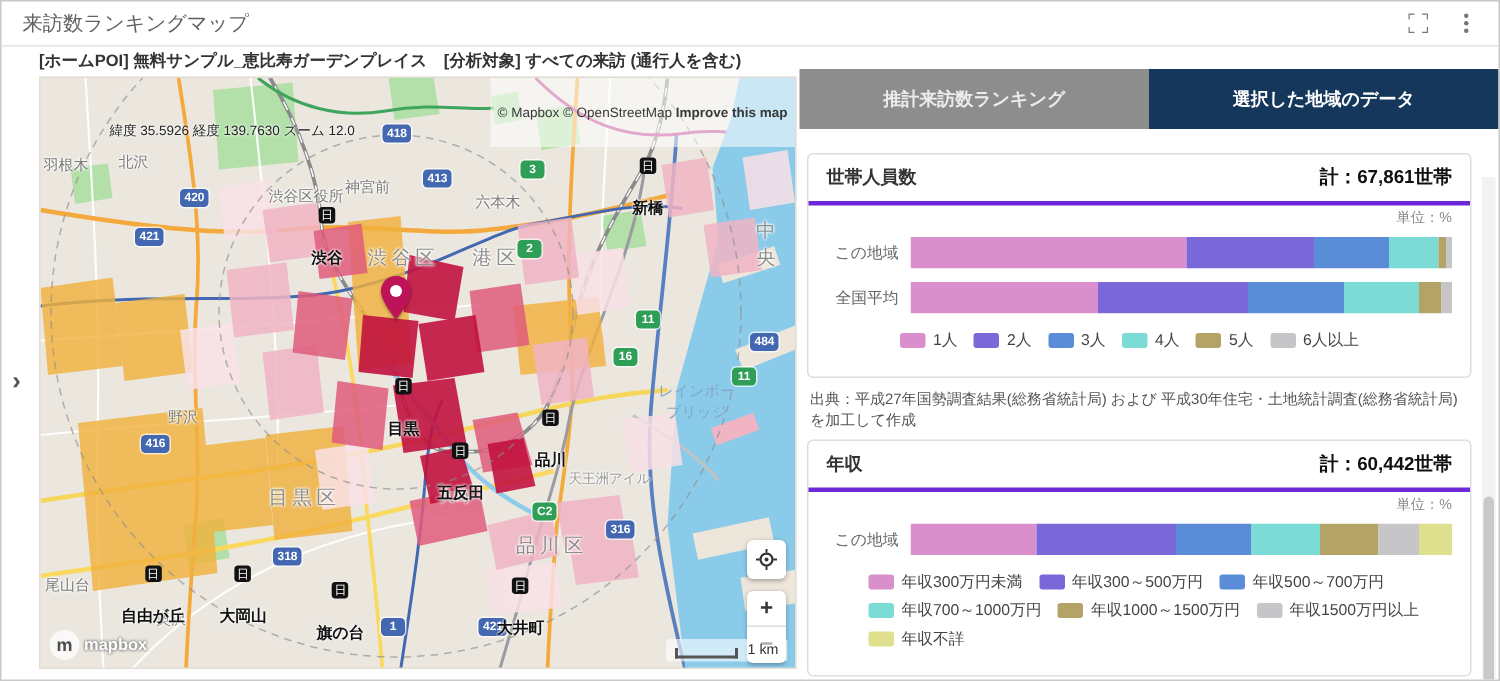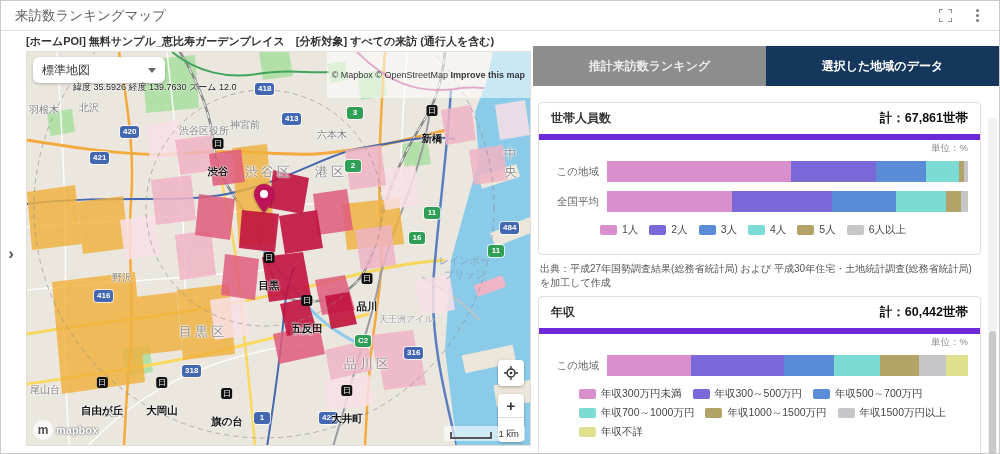--- a/index.html
+++ b/index.html
@@ -66,21 +66,21 @@
 
   
   .rightcol { position:absolute; left:532px; top:15px; width:466px; height:405px; }
   .tabs { display:flex; height:40px;border-radius:14px; }
   .tab { flex:1; display:flex; align-items:center; justify-content:center; font-size:12px; font-weight:bold; cursor:pointer; }
   .tab.inactive { background:#8d8d8d; color:#ececec; }
   .tab.active { background:#16375c; color:#fff; }
   .panel-body { position:relative; height:373px; padding:16px 18px 0 5px; }
 
   .card { border:1px solid #ddd; border-radius:4px; background:#fff; }
-  .card-head { display:flex; align-items:flex-end; justify-content:space-between; padding:7px 12px; border-bottom:6px solid #6d28d9; }
+  .card-head { display:flex; align-items:flex-end; justify-content:space-between; padding:7px 12px; border-bottom:3px solid #6d28d9; }
   .card-title { font-size:12px; font-weight:bold; color:#333; }
   .card-total { font-size:12.5px; font-weight:bold; color:#111; }
   .card-bodyc { padding:2px 12px 6px 10px; }
   .unit { text-align:right; font-size:9.5px; color:#888; height:14px; }
   .crow { display:flex; align-items:center; margin:5px 0 9px; }
   .crow .rlabel { width:50px; text-align:right; margin-right:8px; font-size:10.5px; color:#666; white-space:nowrap; }
   .bar { flex:1; height:21px; display:flex; overflow:hidden; }
   .bar .seg { height:100%; }
   .clegend { display:flex; flex-wrap:wrap; padding:2px 0 6px 0; }
   .clegend.center { justify-content:center; }
@@ -231,24 +231,20 @@
             <circle cx="237" cy="156" r="118"></circle>
             <circle cx="237" cy="156" r="230"></circle>
           </g>
         </svg>
 
         <div class="attrib">
           <span>© Mapbox © OpenStreetMap</span>
           <b>Improve this map</b>
         </div>
 
-        <div class="style-card">
-          <span class="lbl">標準地図</span>
-          <span class="caret"></span>
-        </div>
         <div class="coords">緯度 35.5926  経度 139.7630  ズーム 12.0</div>
 
         <div id="map-overlays">
             <span class="mlabel dist" style="left: 218px; top: 111px;">渋谷区</span>
             <span class="mlabel dist" style="left: 288px; top: 111px;">港区</span>
             <span class="mlabel dist" style="left: 152px; top: 271px;">目黒区</span>
             <span class="mlabel dist" style="left: 317px; top: 303px;">品川区</span>
             <span class="mlabel dist" style="left: 477px; top: 93px;">中央</span>
             <span class="mlabel place" style="left: 203px; top: 66px;">神宮前</span>
             <span class="mlabel place" style="left: 152px; top: 72px;">渋谷区役所</span>

